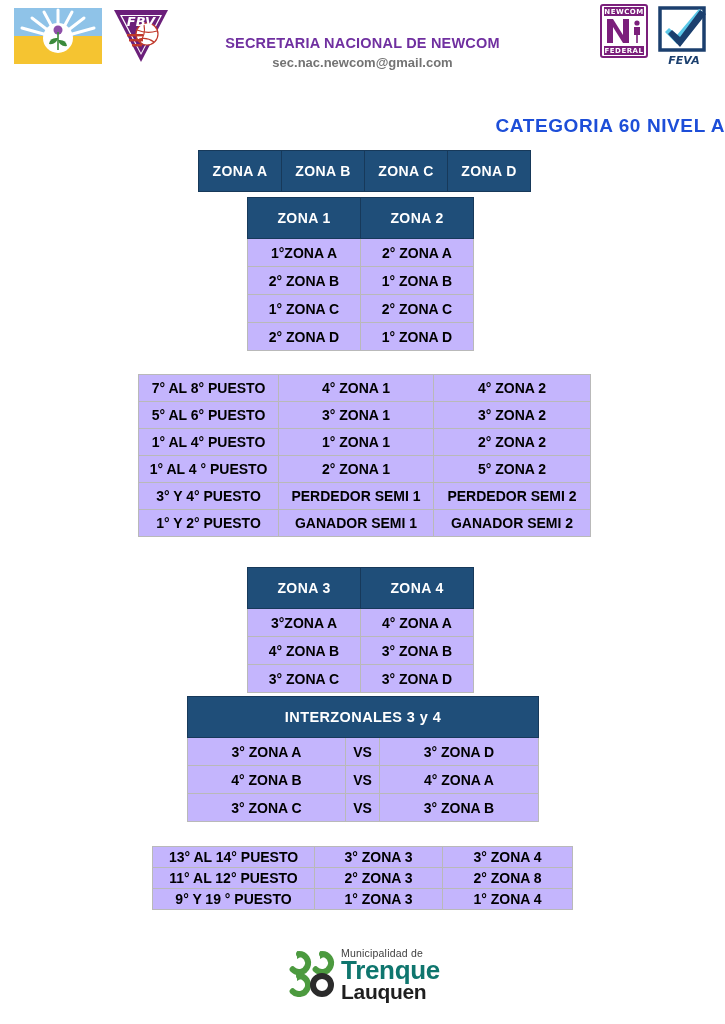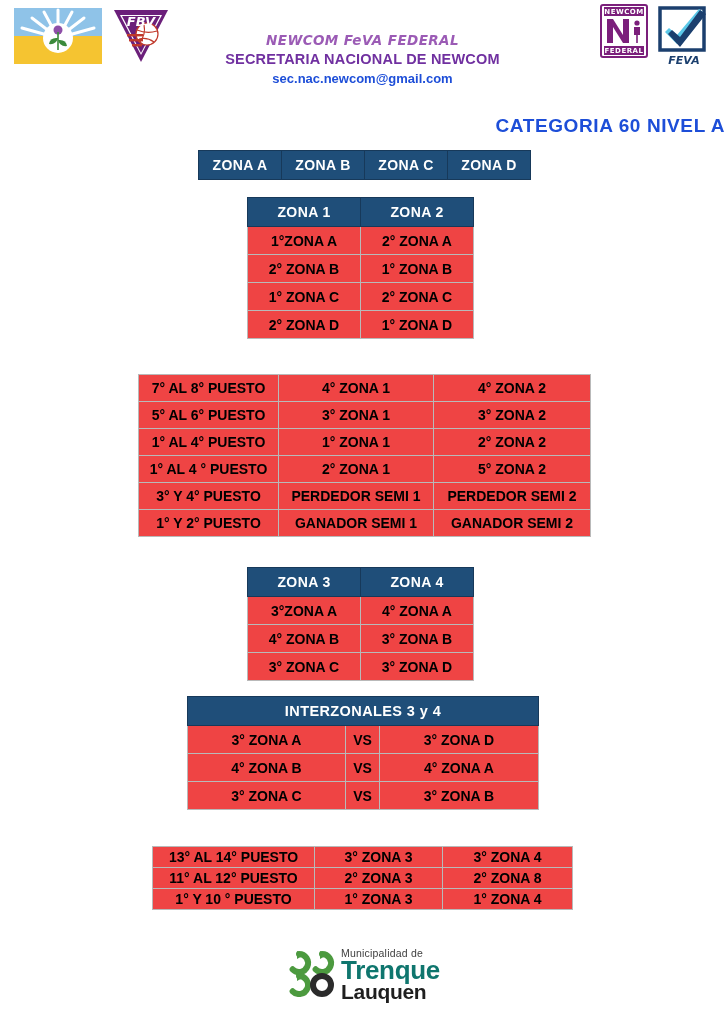--- a/index.html
+++ b/index.html
@@ -72,21 +72,21 @@
     font-size: 14.5px;
     color: #7030a0;
     letter-spacing: 0.2px;
     line-height: 19px;
     margin-top: 2px;
   }
   .hdr-line3 {
     font-family: "Liberation Sans", sans-serif;
     font-weight: bold;
     font-size: 13px;
-    color: #1d4ed8;
+    color: #737373;
     line-height: 18px;
     margin-top: 1px;
   }
 
   
   .page-title {
     position: absolute;
     left: 0;
     top: 115px;
     width: 725px;
@@ -100,32 +100,32 @@
   
   table {
     border-collapse: collapse;
     position: absolute;
   }
   td, th {
     border: 1px solid #b9b9b9;
     text-align: center;
     font-weight: bold;
     color: #000000;
-    background: #ef4444;
+    background: #c4b5fd;
     padding: 0;
     height: 28px;
     white-space: nowrap;
   }
   th {
     background: #1f4e79;
     color: #ffffff;
     border: 1px solid #17395a;
     font-size: 14px;
     letter-spacing: 0.4px;
-    height: 29px;
+    height: 41px;
   }
 
   
   #zona-band {
     left: 198px;
     top: 150px;
   }
   #zona-band th { width: 83px; }
 
   
@@ -276,21 +276,20 @@
   <span class="logo-feva">
     <svg width="56" height="62" viewBox="0 0 56 62">
       <rect x="4" y="2" width="44" height="42" fill="#ffffff" stroke="#1b3f6e" stroke-width="3.5"></rect>
       <path d="M9 26 L21 38 L47 6 L43 3 L21 29 L13 22 Z" fill="#5bc8e8"></path>
       <path d="M12 28 L24 41 L50 8 L44 4 L24 31 L16 24 Z" fill="#1b3f6e"></path>
       <text x="28" y="58" font-family="DejaVu Sans, sans-serif" font-size="11" font-weight="bold" font-style="italic" fill="#1b3f6e" text-anchor="middle">FEVA</text>
     </svg>
   </span>
 
   <div class="header-text">
-    <div class="hdr-line1">NEWCOM FeVA FEDERAL</div>
     <div class="hdr-line2">SECRETARIA NACIONAL DE NEWCOM</div>
     <div class="hdr-line3">sec.nac.newcom@gmail.com</div>
   </div>
 </div>
 
 <div class="page-title">CATEGORIA 60 NIVEL A</div>
 
 <table id="zona-band">
   <tbody>
       <tr>
@@ -412,21 +411,21 @@
     <td>13° AL 14° PUESTO</td>
     <td>3° ZONA 3</td>
     <td>3° ZONA 4</td>
   </tr>
   <tr>
     <td>11° AL 12° PUESTO</td>
     <td>2° ZONA 3</td>
     <td>2° ZONA 8</td>
   </tr>
   <tr>
-    <td>1° Y 10 ° PUESTO</td>
+    <td>9° Y 19 ° PUESTO</td>
     <td>1° ZONA 3</td>
     <td>1° ZONA 4</td>
   </tr>
 </tbody>
   </table>
 
 <div class="footer-logo">
   <div class="muni-wrap">
     <span>
       <svg width="54" height="48" viewBox="0 0 54 48">

